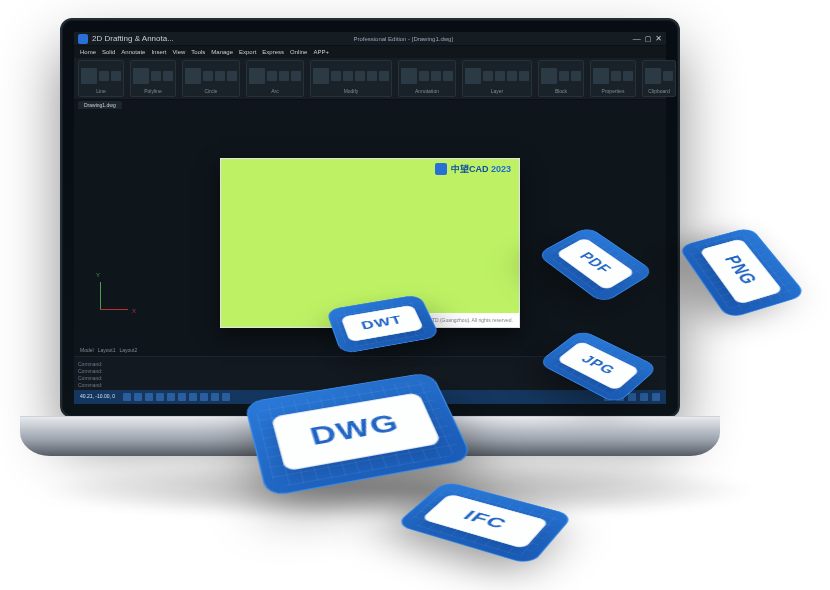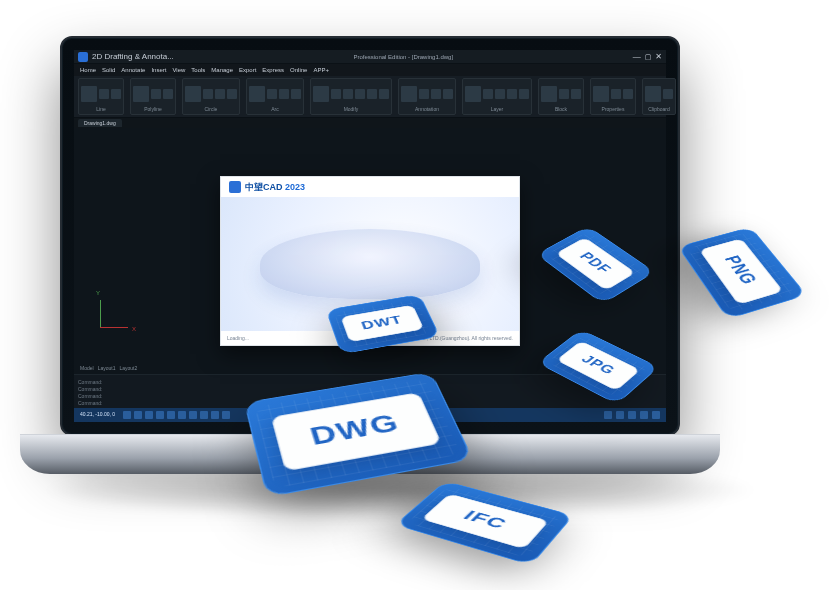--- a/index.html
+++ b/index.html
@@ -1,21 +1,21 @@
 <!DOCTYPE html>
 <html><head>
 <meta charset="utf-8">
 <style>
   * { margin: 0; padding: 0; box-sizing: border-box; }
   body { width: 830px; height: 590px; background: #fff; font-family: Arial, sans-serif; overflow: hidden; position: relative; }
 
   .scene { position: relative; width: 100%; height: 100%; }
 
   
-  .laptop { position: absolute; top: 36px; left: 60px; width: 540px; height: 440px; perspective: 1400px; }
+  .laptop { position: absolute; top: 18px; left: 60px; width: 540px; height: 440px; perspective: 1400px; }
   .laptop-screen {
     position: absolute; top: 0; left: 0; width: 620px; height: 400px;
     background: linear-gradient(180deg,#070d12,#0b1218);
     border: 2px solid #252c33; border-radius: 12px;
     box-shadow: 0 30px 60px rgba(0,0,0,0.45), inset 0 0 0 1px #0f1a22;
     overflow: hidden;
   }
   .laptop-base {
     position: absolute; left: -40px; top: 398px; width: 700px; height: 40px;
     background: linear-gradient(180deg,#e6e9ee 0%, #9aa1ab 60%, #565c65 100%);
@@ -49,21 +49,21 @@
   .doc-tab { font-size: 5px; background: #1d262d; padding: 1px 6px; border-radius: 2px 2px 0 0; }
 
   .canvas-area { flex: 1; background: #0e151b; position: relative; }
   .axis-y { position: absolute; left: 26px; bottom: 46px; width: 1px; height: 28px; background: #4c9d4c; }
   .axis-x { position: absolute; left: 26px; bottom: 46px; width: 28px; height: 1px; background: #b83232; }
   .axis-lbl-x { position: absolute; left: 58px; bottom: 42px; font-size: 6px; color: #b83232; }
   .axis-lbl-y { position: absolute; left: 22px; bottom: 78px; font-size: 6px; color: #4c9d4c; }
   .model-tabs { position: absolute; left: 0; bottom: 0; height: 12px; display: flex; align-items: center; gap: 4px; padding: 0 6px; font-size: 5px; color: #7e8a95; }
 
   
-  .splash { position: absolute; left: 50%; top: 48px; transform: translateX(-50%); width: 300px; height: 170px; background: #ffffff; border: 1px solid #dfe4e9; box-shadow: 0 8px 20px rgba(0,0,0,0.5); display: flex; flex-direction: column; }
+  .splash { position: absolute; left: 50%; top: 48px; transform: translateX(-50%); width: 300px; height: 170px; background: #bef264; border: 1px solid #dfe4e9; box-shadow: 0 8px 20px rgba(0,0,0,0.5); display: flex; flex-direction: column; align-items: flex-end; }
   .splash-head { height: 20px; display: flex; align-items: center; padding: 4px 8px; gap: 4px; }
   .splash-logo { width: 12px; height: 12px; background: #2a6fd6; border-radius: 2px; }
   .splash-product { font-size: 9px; font-weight: bold; color: #0f4fa3; }
   .splash-year { color: #1e6ad6; }
   .splash-art { flex: 1; background: radial-gradient(circle at 60% 55%, #fff, #eaf1ff 60%, #dbe7fb); position: relative; overflow: hidden; }
   .splash-ship { position: absolute; left: 50%; top: 50%; transform: translate(-50%,-50%); width: 220px; height: 70px; background: radial-gradient(ellipse at 50% 40%, #f1f4ff, #b8c8ea); border-radius: 50% 50% 40% 40%; opacity: 0.9; box-shadow: 0 10px 20px rgba(100,130,200,0.25); }
   .splash-foot { height: 14px; font-size: 5px; color: #788494; display: flex; align-items: center; justify-content: space-between; padding: 0 6px; background: #fff; }
 
   .cmd { height: 34px; background: #121920; border-top: 1px solid #1c252c; padding: 2px 4px; font-size: 5px; color: #6f7b86; display: flex; flex-direction: column; justify-content: flex-end; gap: 1px; }
   .status { height: 14px; background: #14365f; display: flex; align-items: center; padding: 0 6px; font-size: 5px; color: #cfe0f7; justify-content: space-between; }

